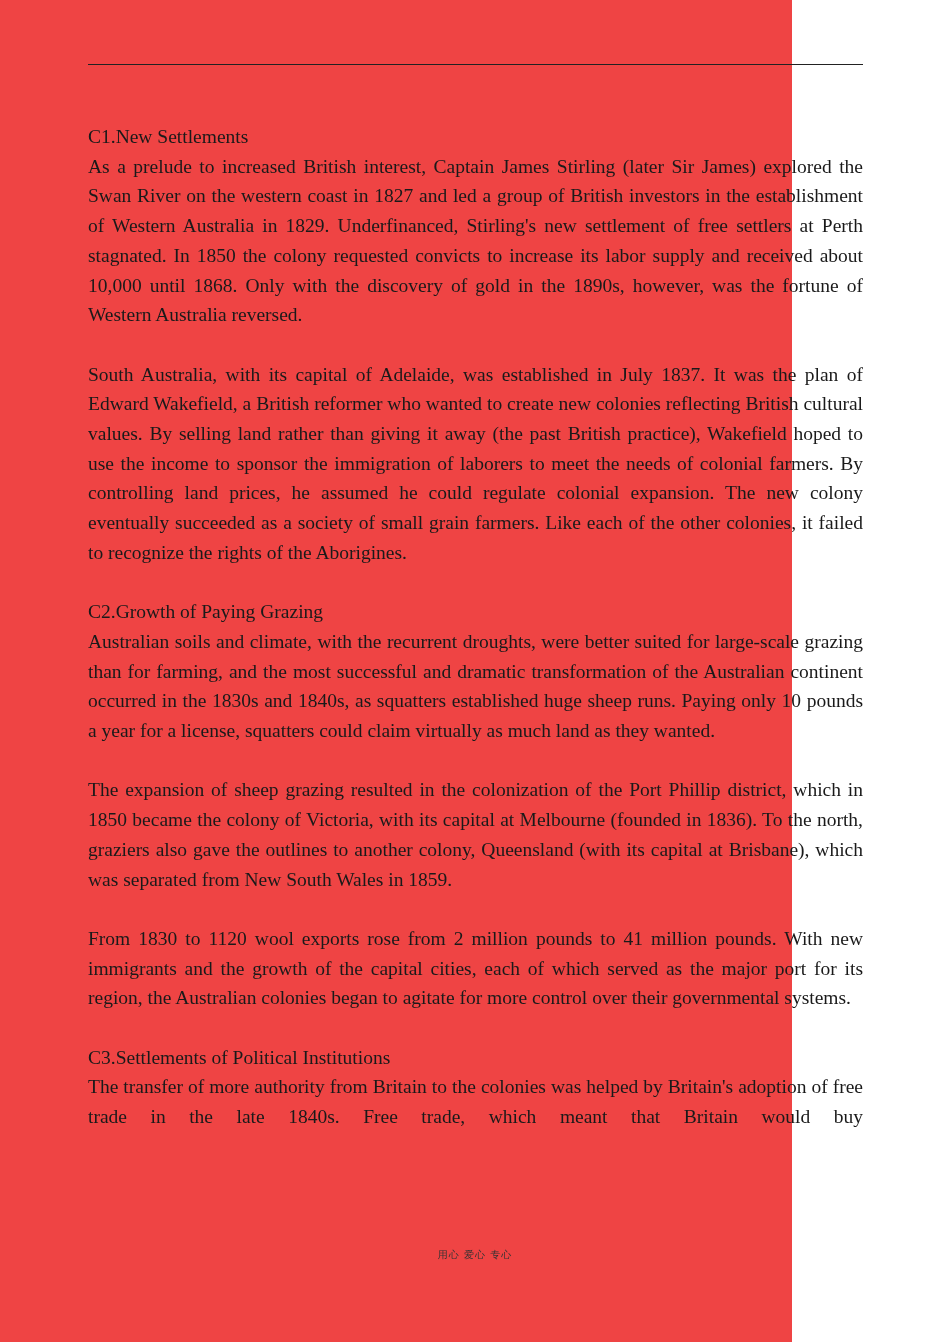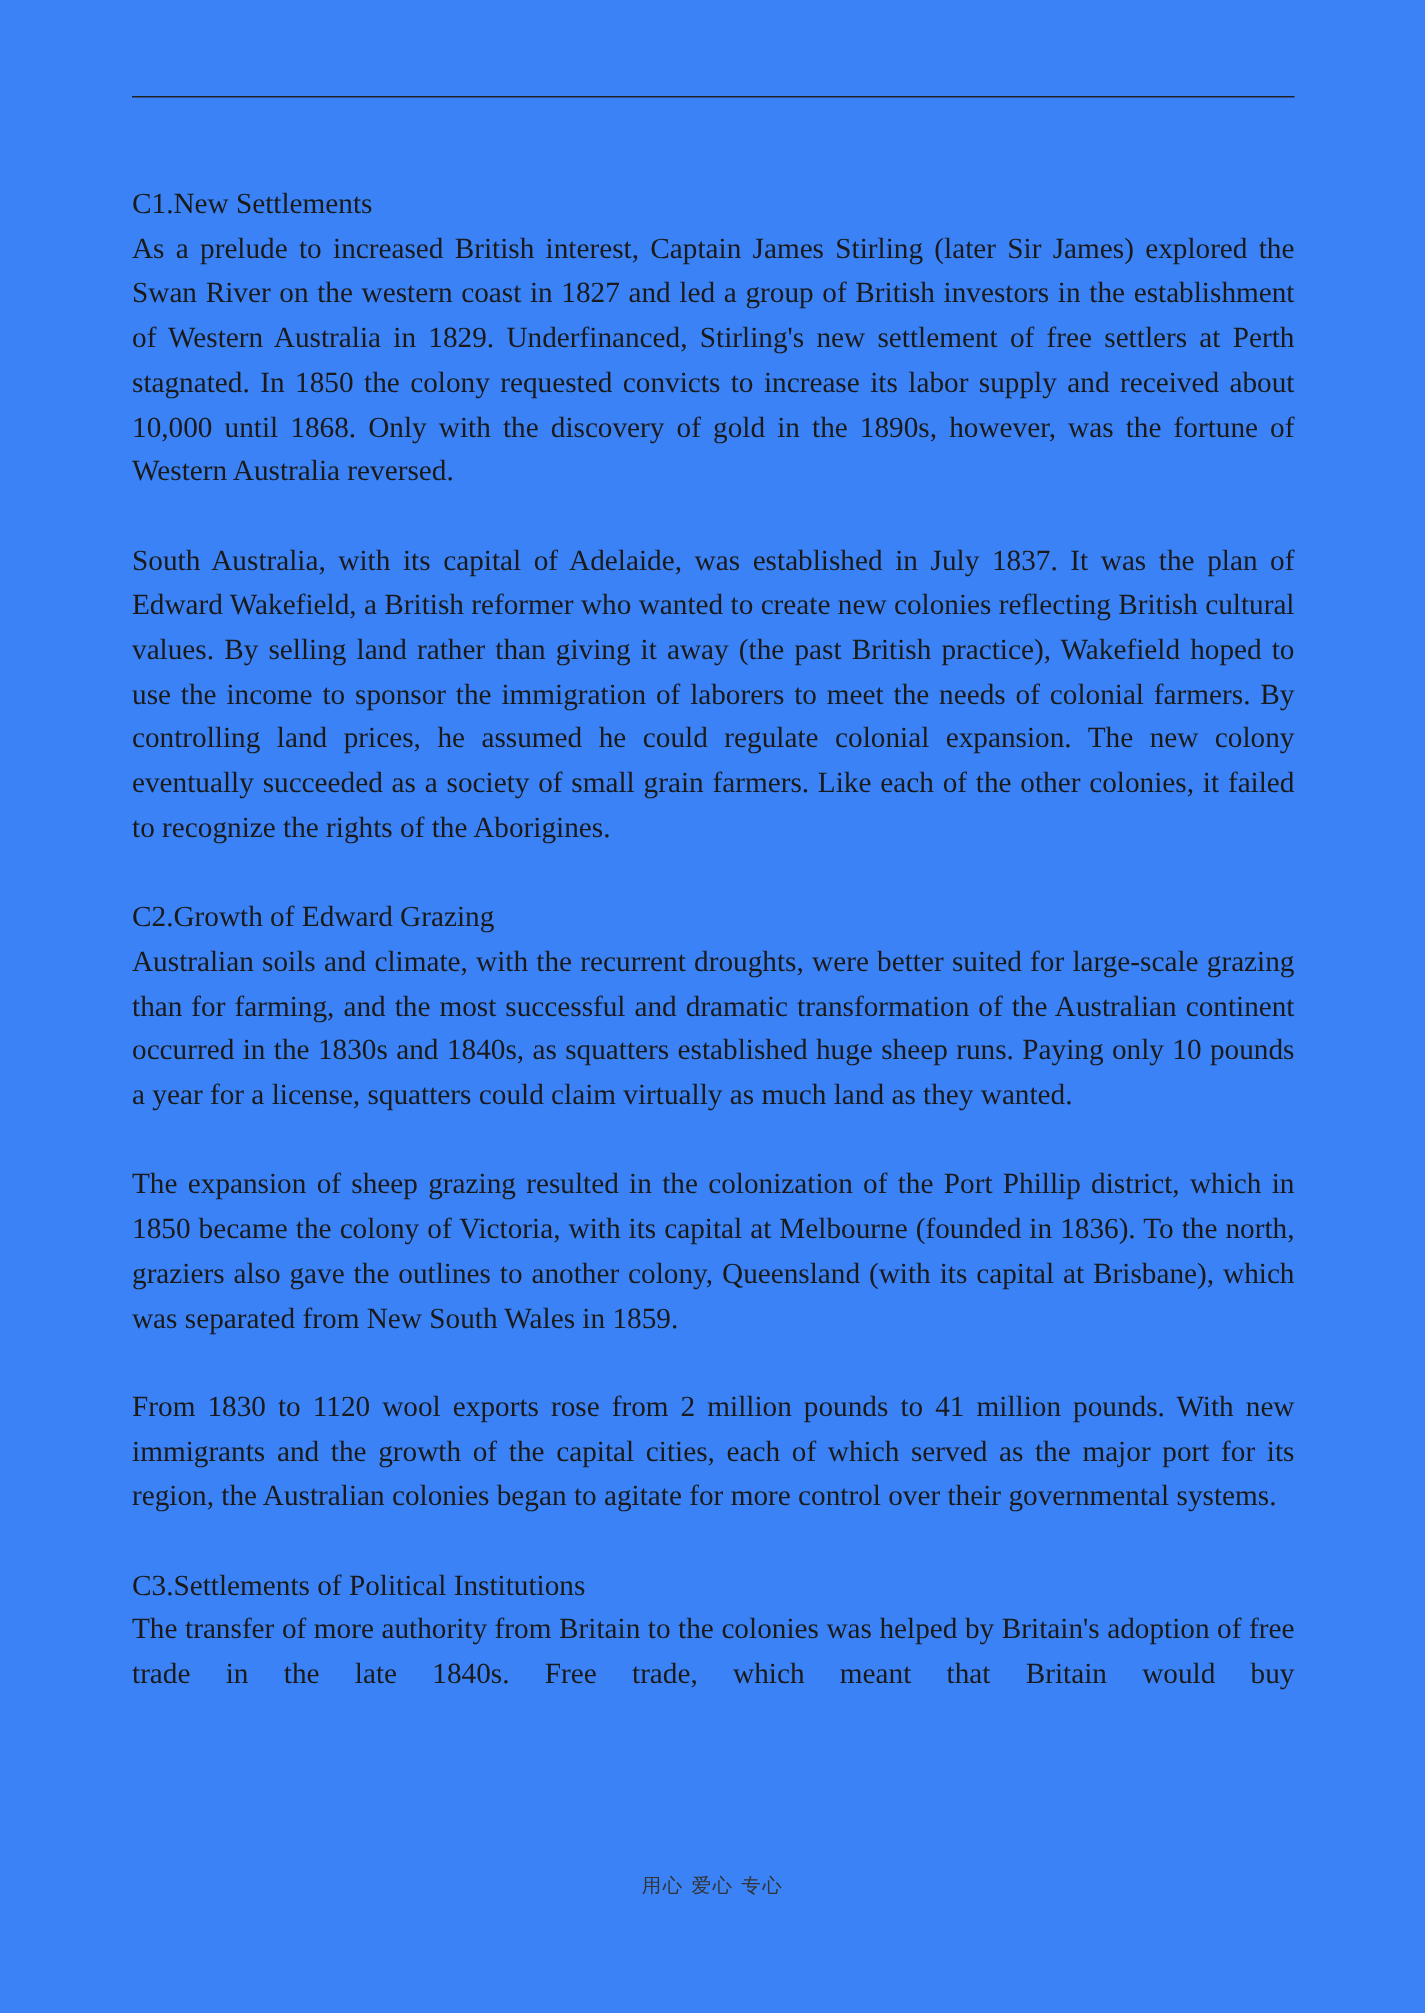--- a/index.html
+++ b/index.html
@@ -1,47 +1,47 @@
 <!DOCTYPE html>
 <html><head>
 <meta charset="utf-8">
 <style>
   html, body { margin: 0; padding: 0; background: #ffffff; }
   body { width: 950px; height: 1342px; position: relative; overflow: hidden; }
-  .page { position: absolute; left: 0; top: 0; width: 950px; height: 1342px; background: #3b82f6; }
+  .page { position: absolute; left: 0; top: 0; width: 774px; height: 1342px; background: #ef4444; padding-left: 18px; }
   .header-rule { position: absolute; left: 88px; top: 64px; width: 775px; height: 0; border-top: 1.5px solid #222; }
   .content {
     position: absolute; left: 88px; top: 122px; width: 775px;
     font-family: "Liberation Serif", serif; font-size: 19.5px; line-height: 29.7px; color: #1a1a1a;
   }
   .heading { margin: 0; text-align: left; font-weight: normal; font-size: 19.5px; }
   .para { margin: 0; text-align: justify; text-align-last: left; font-family: Liberation Serif, serif; }
   .gap { height: 29.7px; }
   .footer {
     position: absolute; left: 0; width: 950px; top: 1248px; text-align: center;
-    font-family: "DejaVu Sans", sans-serif; font-size: 13px; color: #333; letter-spacing: 1px;
+    font-family: "DejaVu Sans", sans-serif; font-size: 10px; color: #333; letter-spacing: 1px;
   }
 </style>
 </head>
 <body>
 
 <div class="page">
   <div class="header-rule"></div>
 
   <div class="content">
     <div>
       <div class="heading">C1.New Settlements</div>
       <p class="para">As a prelude to increased British interest, Captain James Stirling (later Sir James) explored the Swan River on the western coast in 1827 and led a group of British investors in the establishment of Western Australia in 1829. Underfinanced, Stirling's new settlement of free settlers at Perth stagnated. In 1850 the colony requested convicts to increase its labor supply and received about 10,000 until 1868. Only with the discovery of gold in the 1890s, however, was the fortune of Western Australia reversed.</p>
       <div class="gap"></div>
       <p class="para">South Australia, with its capital of Adelaide, was established in July 1837. It was the plan of Edward Wakefield, a British reformer who wanted to create new colonies reflecting British cultural values. By selling land rather than giving it away (the past British practice), Wakefield hoped to use the income to sponsor the immigration of laborers to meet the needs of colonial farmers. By controlling land prices, he assumed he could regulate colonial expansion. The new colony eventually succeeded as a society of small grain farmers. Like each of the other colonies, it failed to recognize the rights of the Aborigines.</p>
       <div class="gap"></div>
     </div>
 
     <div>
-      <div class="heading">C2.Growth of Edward Grazing</div>
+      <div class="heading">C2.Growth of Paying Grazing</div>
       <p class="para">Australian soils and climate, with the recurrent droughts, were better suited for large-scale grazing than for farming, and the most successful and dramatic transformation of the Australian continent occurred in the 1830s and 1840s, as squatters established huge sheep runs. Paying only 10 pounds a year for a license, squatters could claim virtually as much land as they wanted.</p>
       <div class="gap"></div>
       <p class="para">The expansion of sheep grazing resulted in the colonization of the Port Phillip district, which in 1850 became the colony of Victoria, with its capital at Melbourne (founded in 1836). To the north, graziers also gave the outlines to another colony, Queensland (with its capital at Brisbane), which was separated from New South Wales in 1859.</p>
       <div class="gap"></div>
       <p class="para">From 1830 to 1120 wool exports rose from 2 million pounds to 41 million pounds. With new immigrants and the growth of the capital cities, each of which served as the major port for its region, the Australian colonies began to agitate for more control over their governmental systems.</p>
       <div class="gap"></div>
     </div>
 
     <div>
       <div class="heading">C3.Settlements of Political Institutions</div>

